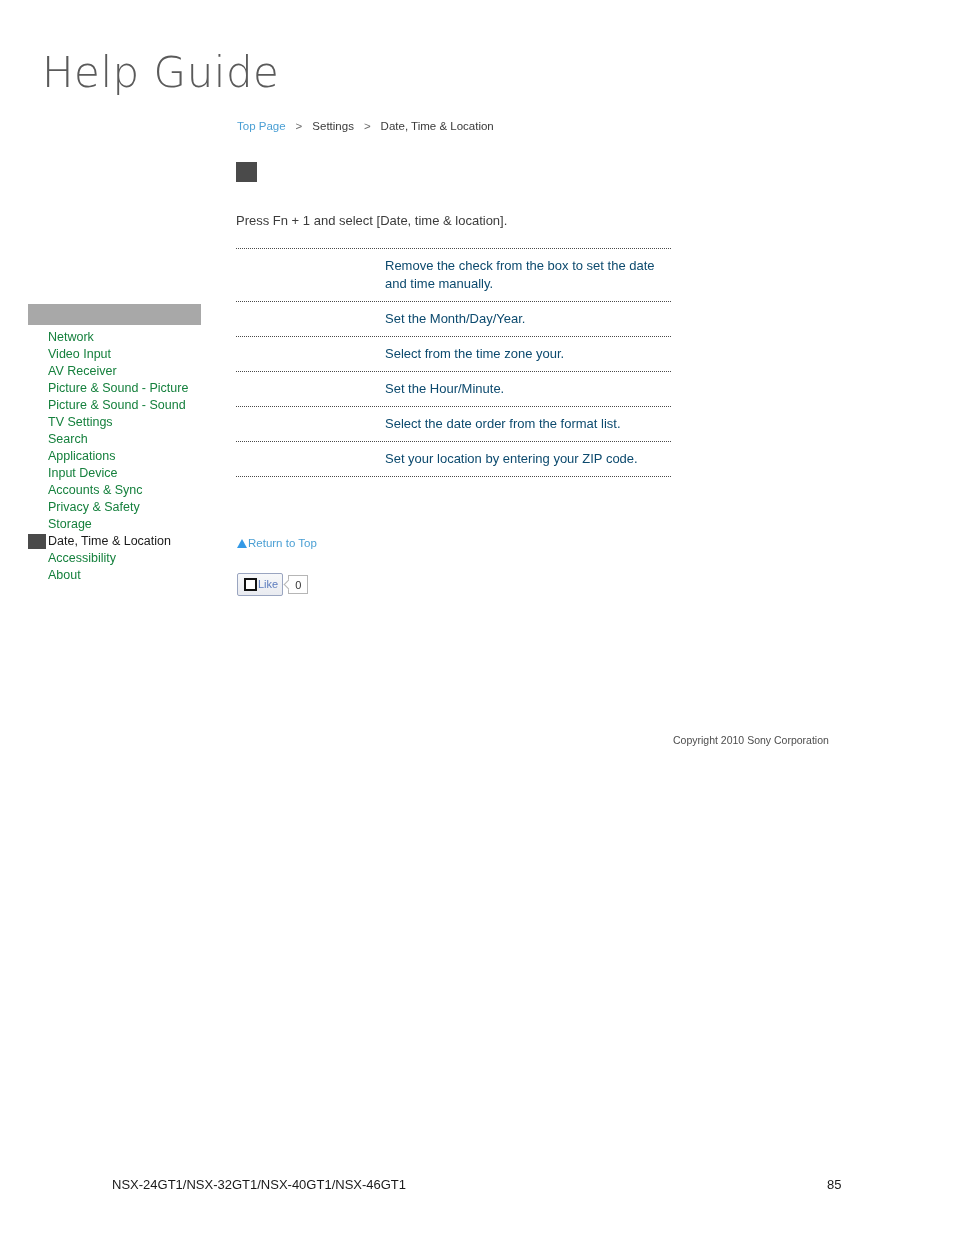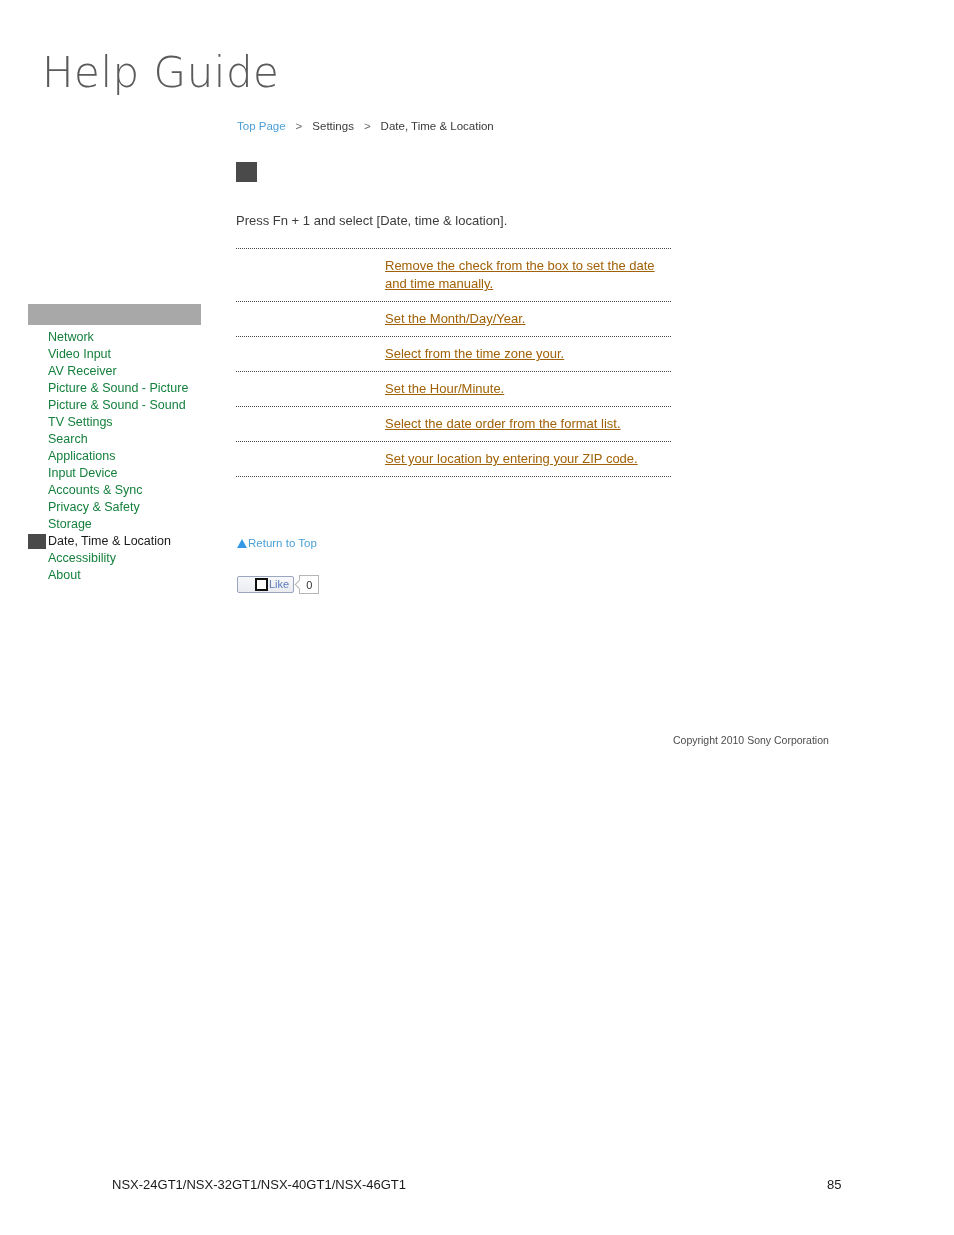--- a/index.html
+++ b/index.html
@@ -126,24 +126,23 @@
     width: 149px;
     flex: 0 0 149px;
     font-size: 13px;
     color: #3c3c3c;
     line-height: 18px;
     padding: 8px 0 8px 0;
   }
   .cell-desc {
     flex: 1 1 auto;
     font-size: 13px;
-    color: #a16207;
+    color: #0c4a6e;
     line-height: 18px;
     padding: 8px 0 8px 0;
-    text-decoration: underline;
   }
 
   
   #return-top {
     position: absolute;
     left: 237px;
     top: 537px;
     font-size: 11.5px;
     color: #4a9fd4;
     display: flex;
@@ -165,25 +164,25 @@
     position: absolute;
     left: 237px;
     top: 574px;
     display: flex;
     align-items: center;
     height: 21px;
   }
   #like-btn {
     display: flex;
     align-items: center;
-    height: 17px;
+    height: 23px;
     border: 1px solid #9aa5c0;
     background: linear-gradient(#f7f8fa, #e9ebf0);
     border-radius: 2px;
-    padding: 0 4px 0 17px;
+    padding: 0 4px 0 6px;
     box-sizing: border-box;
   }
   #like-btn .thumb {
     width: 13px;
     height: 13px;
     background: #ffffff;
     border: 2px solid #111111;
     box-sizing: border-box;
     margin-right: 1px;
   }

